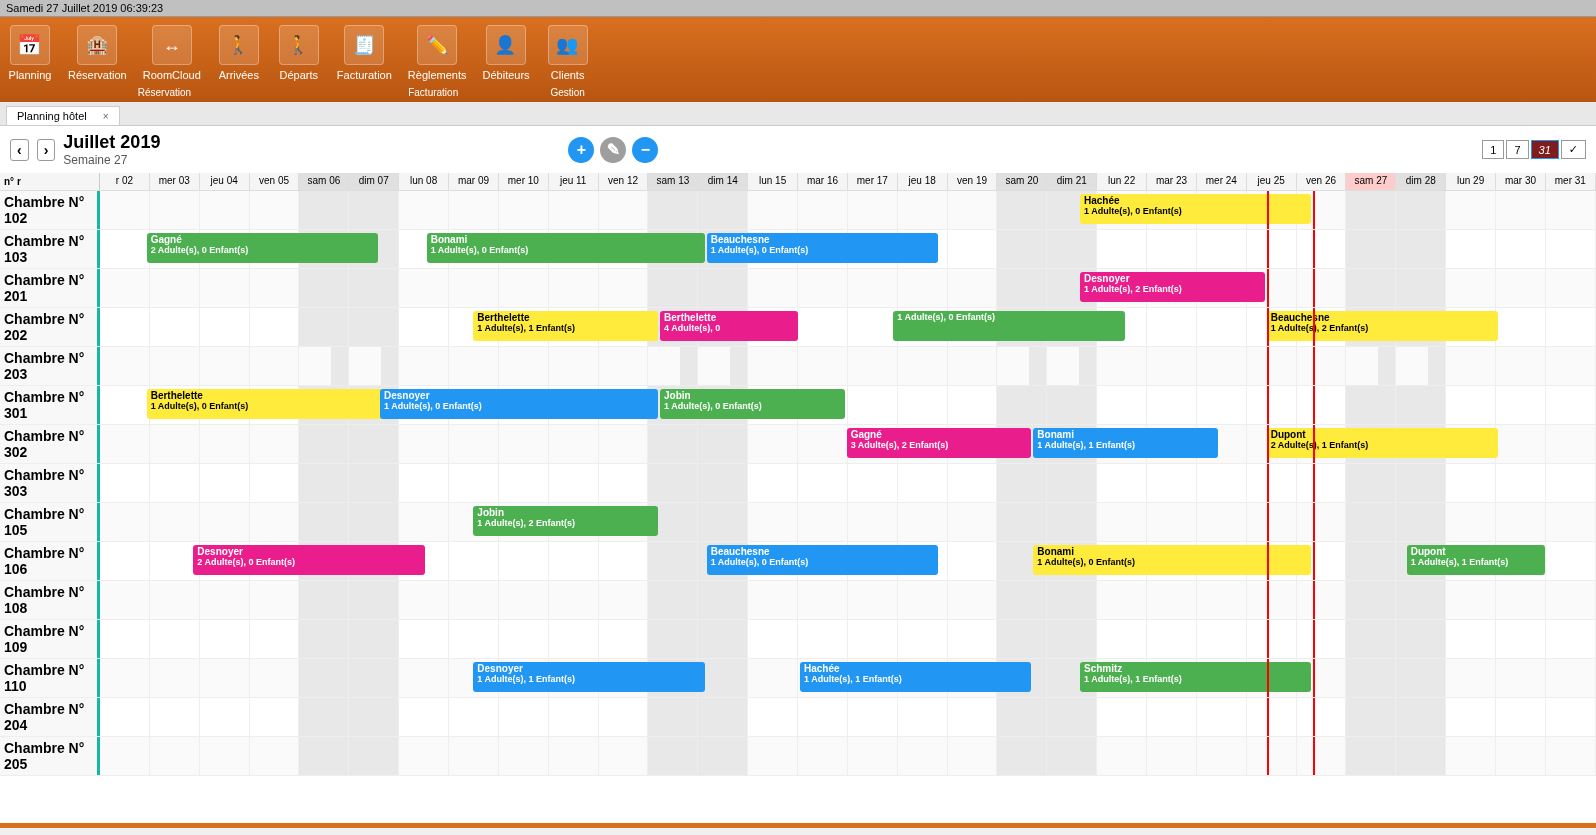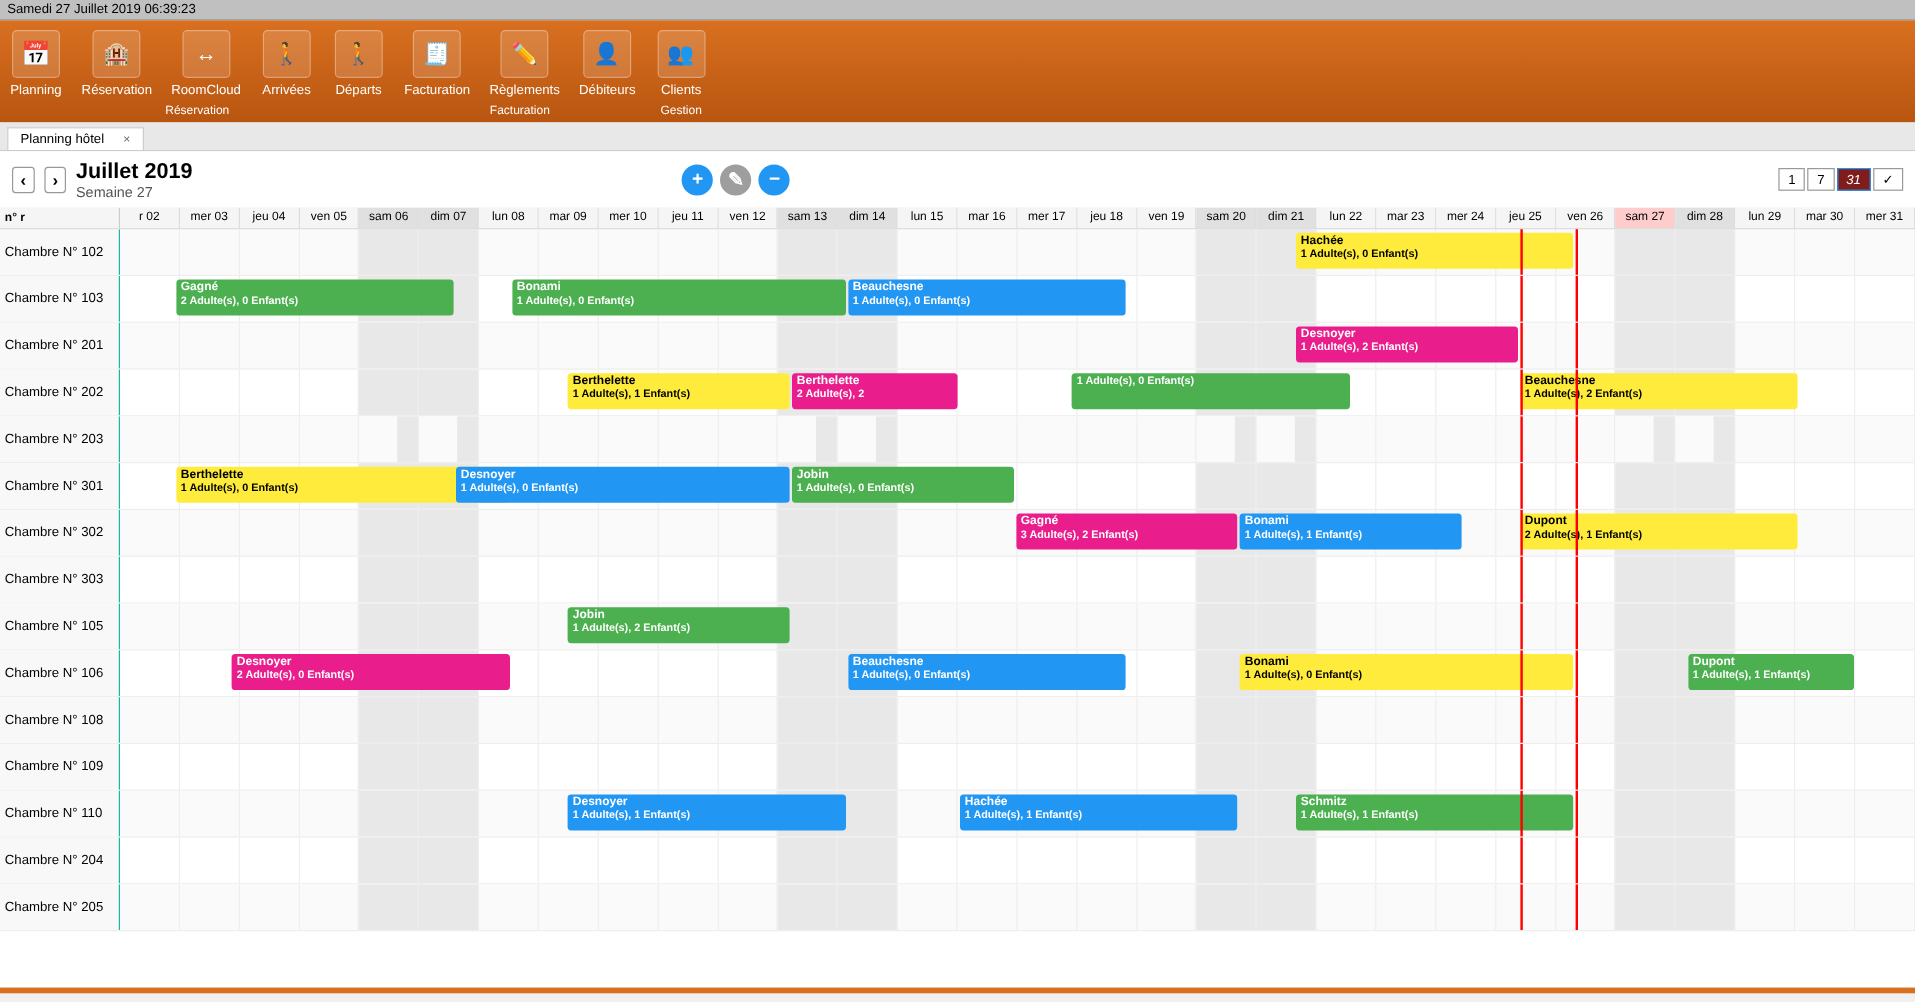--- a/index.html
+++ b/index.html
@@ -169,24 +169,24 @@
     .grid-row {
       display: flex;
       border-bottom: 1px solid #eee;
       min-height: 38px;
       position: relative;
     }
     .grid-row:nth-child(even) { background: #fafafa; }
     .room-label {
       min-width: 100px;
       max-width: 100px;
-      border-right: 1px solid #14b8a6;
+      border-right: 3px solid #14b8a6;
       padding: 3px 4px;
-      font-size: 11px;
-      font-weight: normal;
+      font-size: 14px;
+      font-weight: bold;
       background: #f8f8f8;
       display: flex;
       align-items: center;
     }
     .day-cell {
       flex: 1;
       border-right: 1px solid #eee;
       position: relative;
       min-height: 38px;
     }
@@ -497,21 +497,21 @@
         <div class="day-cell weekend"></div>
         <div class="day-cell"></div>
         <div class="day-cell"></div>
         <div class="day-cell"></div>
         <div class="res-block color-yellow" style="left: 473.333px; width: 184.667px; top: 3px;">
           <div class="res-name">Berthelette</div>
           <div class="res-info">1 Adulte(s), 1 Enfant(s)</div>
         </div>
         <div class="res-block color-pink" style="left: 660px; width: 138px; top: 3px;">
           <div class="res-name">Berthelette</div>
-          <div class="res-info">2 Adulte(s), 2</div>
+          <div class="res-info">4 Adulte(s), 0</div>
         </div>
         <div class="res-block color-green" style="left: 893.333px; width: 231.333px; top: 3px;">
           <div class="res-name"></div>
           <div class="res-info">1 Adulte(s), 0 Enfant(s)</div>
         </div>
         <div class="res-block color-yellow" style="left: 1266.67px; width: 231.333px; top: 3px;">
           <div class="res-name">Beauchesne</div>
           <div class="res-info">1 Adulte(s), 2 Enfant(s)</div>
         </div>
         <div style="position: absolute; left: 1266.67px; top: 0px; bottom: 0px; width: 2px; background: red; z-index: 20; pointer-events: none;"></div>

